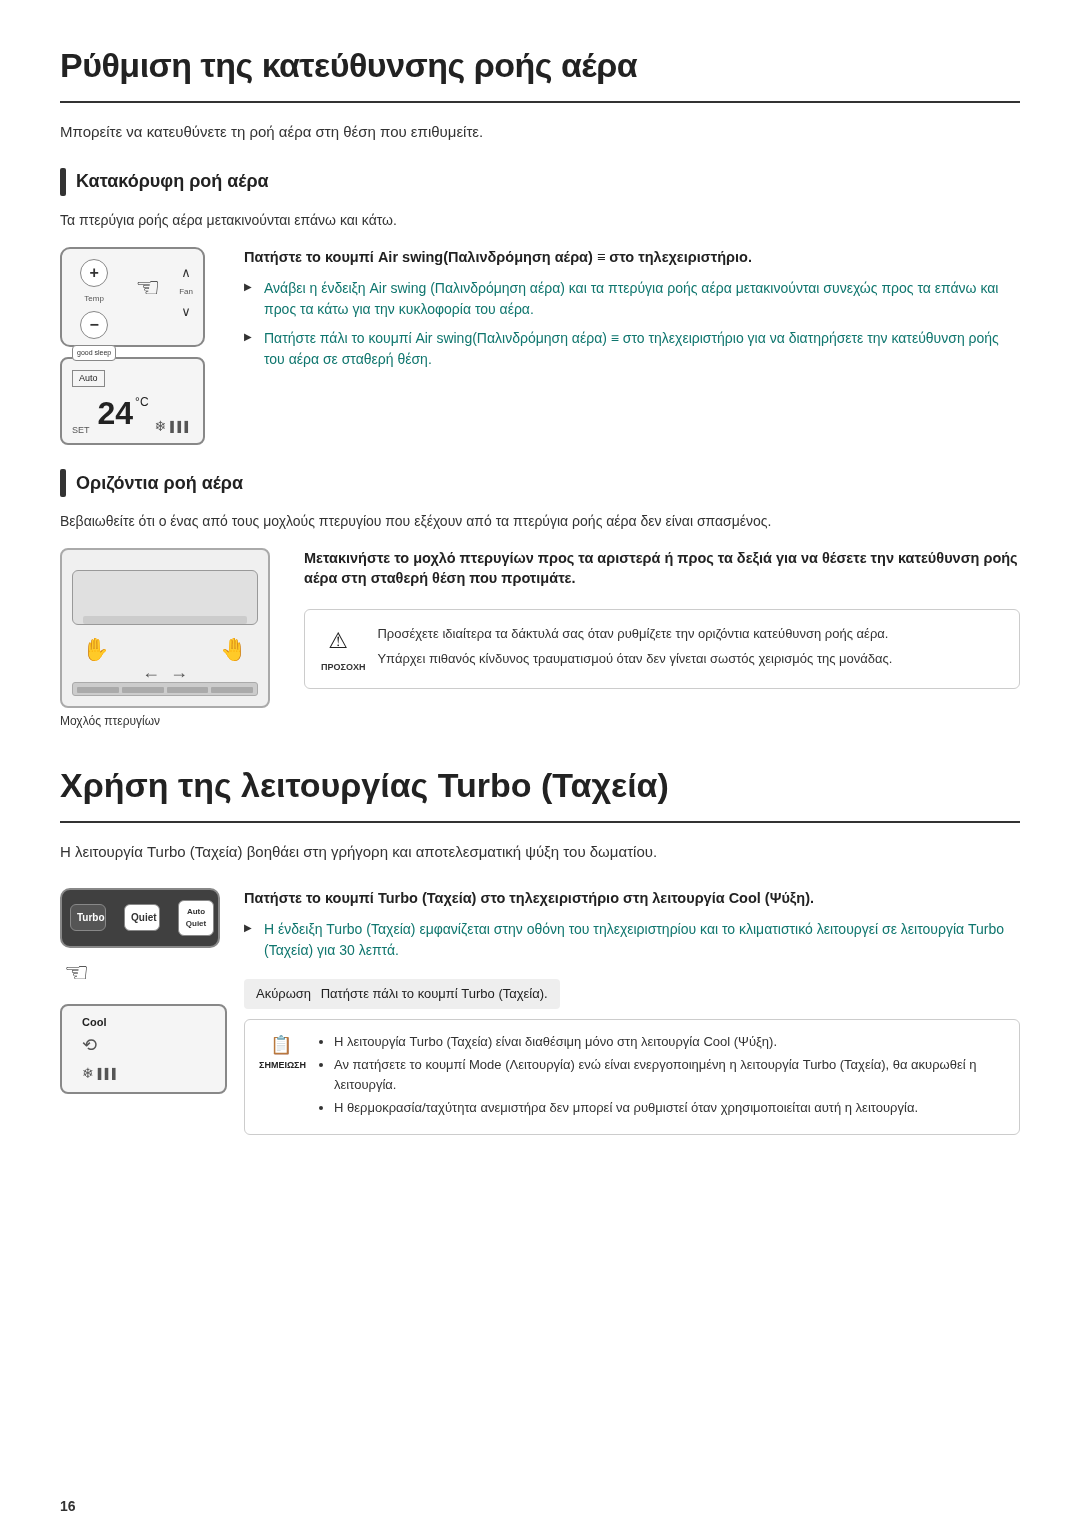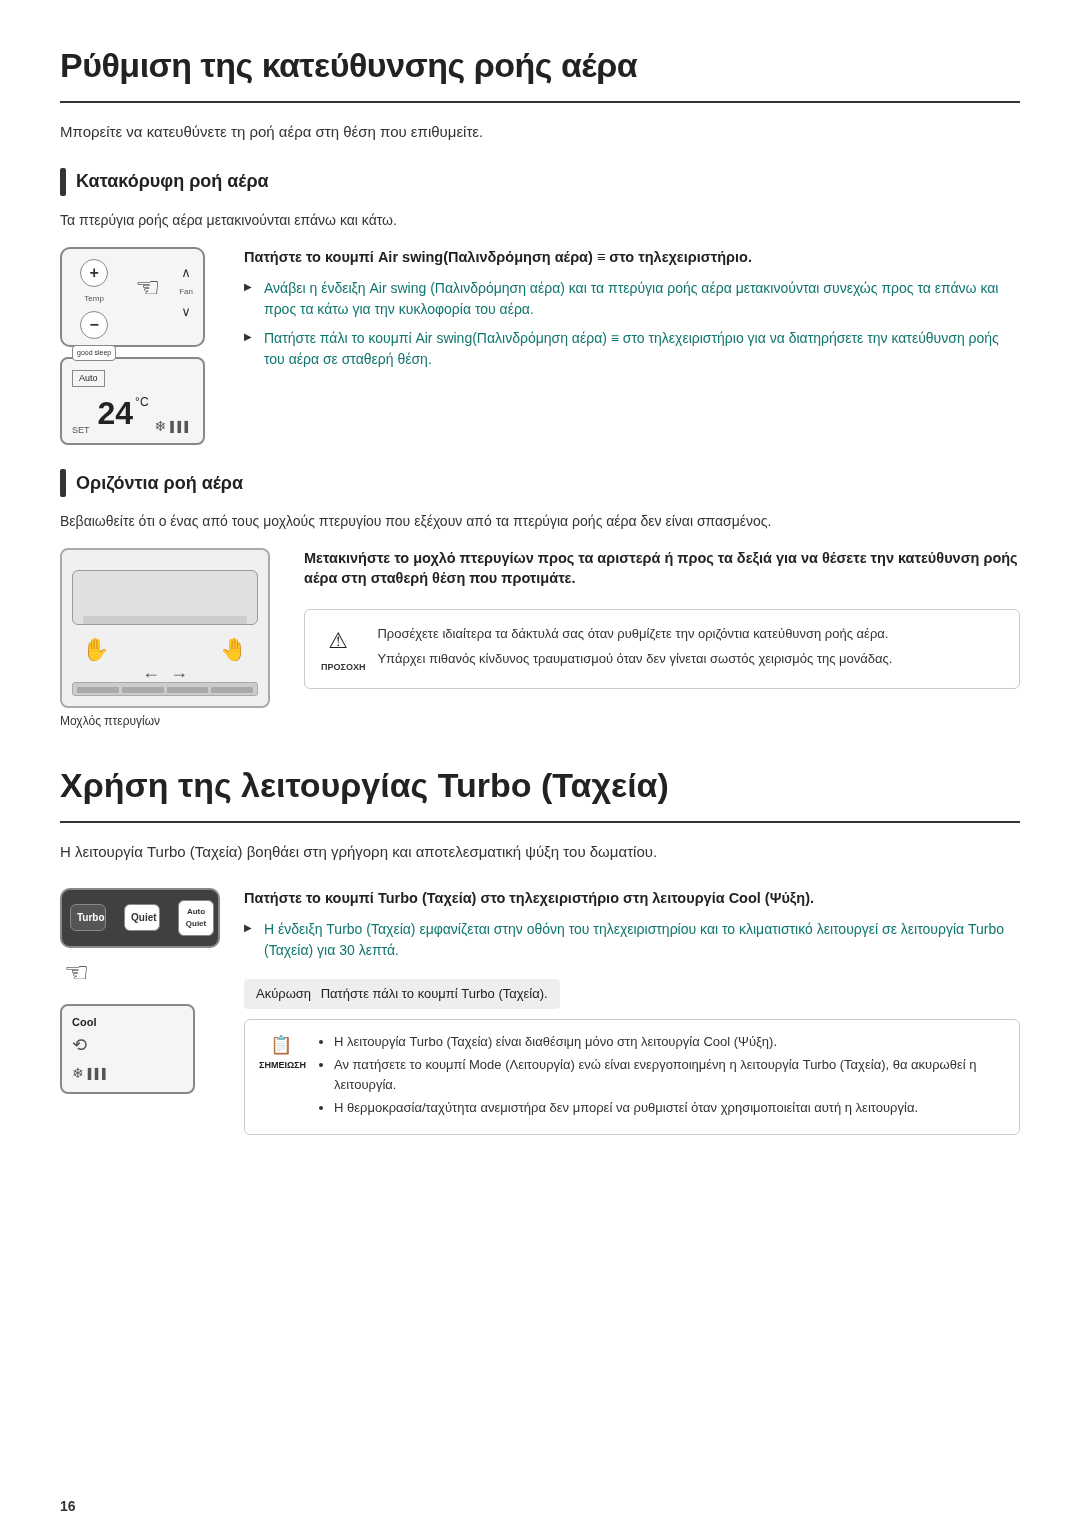--- a/index.html
+++ b/index.html
@@ -273,22 +273,22 @@
     }
     .turbo-btn.active {
       background: #555;
       color: #fff;
     }
 
     .turbo-display {
       border: 2px solid #888;
       border-radius: 8px;
       background: #f5f5f5;
-      padding: 8px 10px;
-      width: 135px;
+      padding: 8px 20px;
+      width: 167px;
     }
 
     .turbo-display-cool {
       font-size: 11px;
       font-weight: bold;
       text-align: left;
       margin-bottom: 2px;
     }
 
     .turbo-display-icons {

